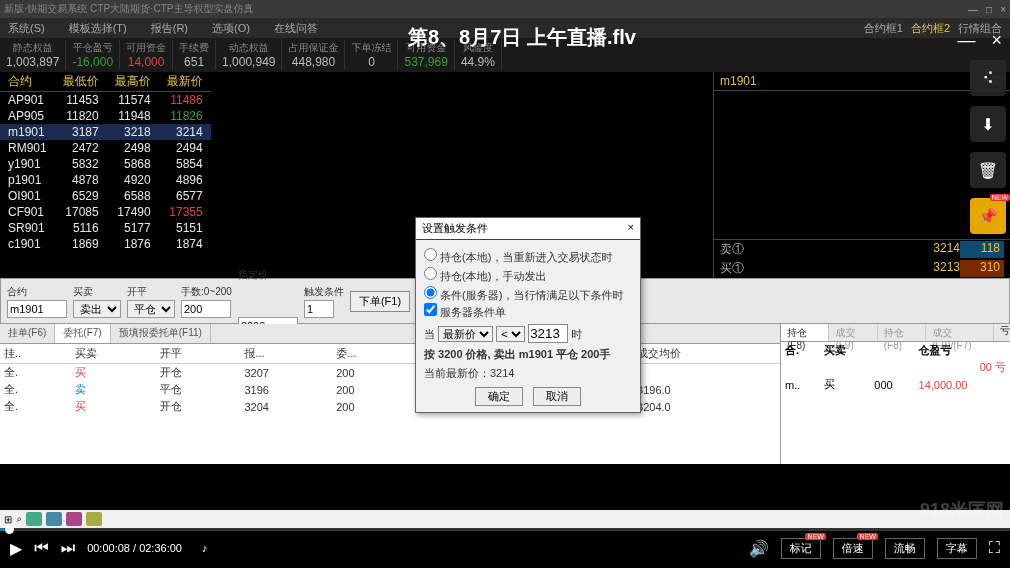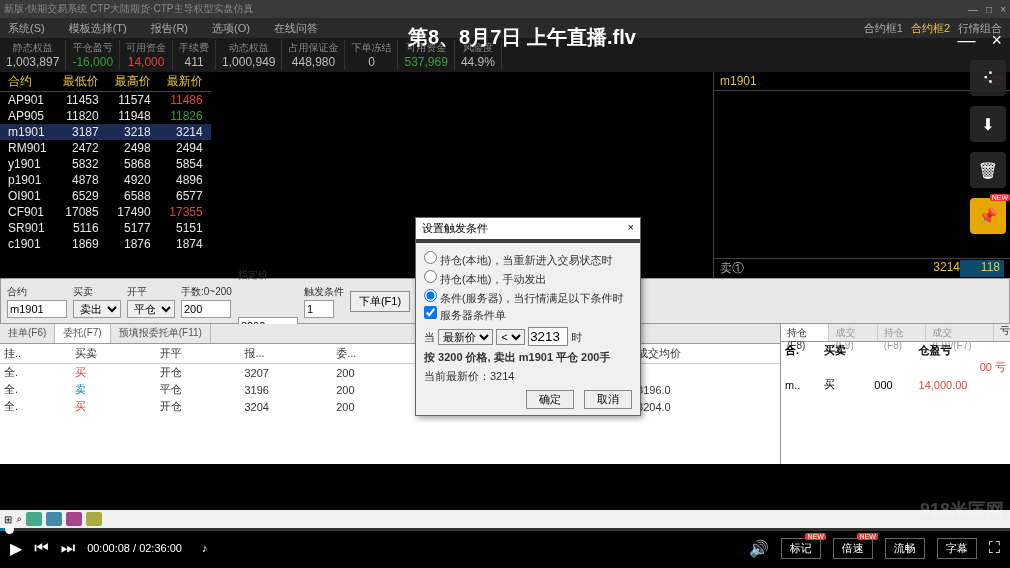--- a/index.html
+++ b/index.html
@@ -45,27 +45,27 @@
 .orderlist table{width:100%;border-collapse:collapse;font-size:11px}
 .orderlist th{text-align:left;padding:2px 4px;border-bottom:1px solid #ccc;color:#333;font-weight:normal}
 .orderlist td{padding:1px 4px;color:#333}
 .orderlist .buy{color:#d44}
 .orderlist .sell{color:#18a}
 .bottomsplit{display:flex;height:140px}
 .rightorders{width:230px;background:#fff;border-left:1px solid #999}
 .rightorders table{width:100%;font-size:11px;border-collapse:collapse}
 .rightorders th,.rightorders td{padding:1px 4px;text-align:left}
 .dialog{position:absolute;left:415px;top:217px;width:226px;background:#f0f0f0;border:1px solid #666;box-shadow:2px 2px 6px rgba(0,0,0,.4);z-index:100}
-.dialog .dtitle{background:#fff;padding:3px 6px;display:flex;justify-content:space-between;font-size:11px;border-bottom:4px solid #404040}
+.dialog .dtitle{background:#fff;padding:3px 6px;display:flex;justify-content:space-between;font-size:11px;border-bottom:1px solid #404040}
 .dialog .dbody{padding:6px 8px;font-size:11px;color:#333}
 .dialog .dbody label{display:block;margin:2px 0}
 .dialog input[type=text]{border:1px solid #888;width:40px;padding:1px}
 .dialog select{border:1px solid #888;font-size:11px}
 .dialog .dline{margin:4px 0}
-.dialog .dbtns{display:flex;justify-content:flex-end;gap:10px;margin-top:6px}
+.dialog .dbtns{display:flex;justify-content:center;gap:10px;margin-top:6px}
 .dialog .dbtns button{padding:1px 12px;border:1px solid #888;background:#eee;font-size:11px}
 .videotitle{position:absolute;top:24px;left:408px;color:#fff;font-size:20px;font-weight:bold;z-index:50}
 .sidebar{position:absolute;right:0;top:60px;width:44px;display:flex;flex-direction:column;gap:10px;align-items:center;z-index:60}
 .sidebar .sbtn{width:36px;height:36px;background:rgba(40,40,40,.9);border-radius:4px;display:flex;align-items:center;justify-content:center;color:#fff;font-size:16px;position:relative}
 .sidebar .new{position:absolute;top:-4px;right:-4px;background:#e33;color:#fff;font-size:7px;padding:0 2px;border-radius:2px}
 .playerbar{position:absolute;bottom:0;left:0;right:0;height:40px;background:rgba(0,0,0,.85);display:flex;align-items:center;padding:0 10px;gap:12px;color:#fff;font-size:11px;z-index:70}
 .playerbar .progress{position:absolute;top:0;left:0;right:0;height:3px;background:#333}
 .playerbar .progress .fill{height:100%;width:1%;background:#17a;position:relative}
 .playerbar .progress .fill::after{content:"";position:absolute;right:-4px;top:-3px;width:9px;height:9px;background:#fff;border-radius:50%}
 .playerbar .picon{cursor:pointer;font-size:16px}
@@ -113,21 +113,21 @@
     <div class="stat">
       <span class="lbl">平仓盈亏</span>
       <span class="val neg">-16,000</span>
     </div>
     <div class="stat">
       <span class="lbl">可用资金</span>
       <span class="val pos">14,000</span>
     </div>
     <div class="stat">
       <span class="lbl">手续费</span>
-      <span class="val ">411</span>
+      <span class="val ">651</span>
     </div>
     <div class="stat">
       <span class="lbl">动态权益</span>
       <span class="val ">1,000,949</span>
     </div>
     <div class="stat">
       <span class="lbl">占用保证金</span>
       <span class="val ">448,980</span>
     </div>
     <div class="stat">
@@ -229,20 +229,25 @@
   <div class="rightpane">
     <div class="rh">
       <span>m1901</span>
       <span class="chg">+32</span>
     </div>
     <div class="bidask">
       <div class="row ask">
         <span class="lbl">卖①</span>
         <span class="prc">3214</span>
         <span class="vol">118</span>
+      </div>
+      <div class="row bid">
+        <span class="lbl">买①</span>
+        <span class="prc">3213</span>
+        <span class="vol">310</span>
       </div>
     </div>
   </div>
 </div>
 
 <div class="orderbar">
   <div class="grp">
       <span class="lbl">合约</span>
       <input style="width: 60px;" value="m1901">
     </div>

